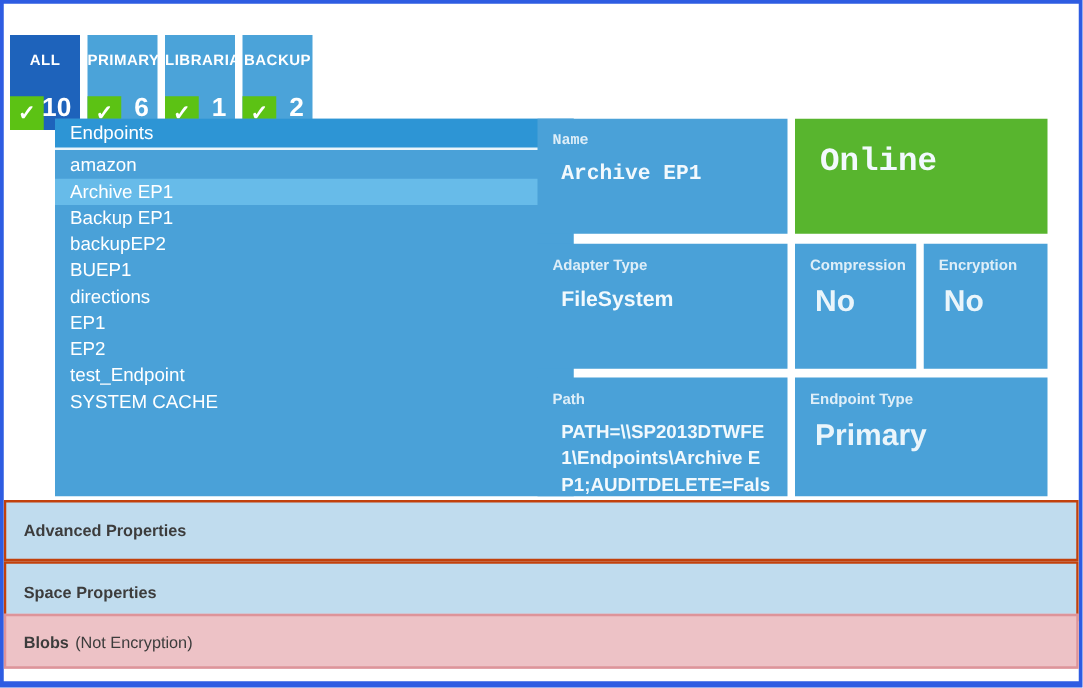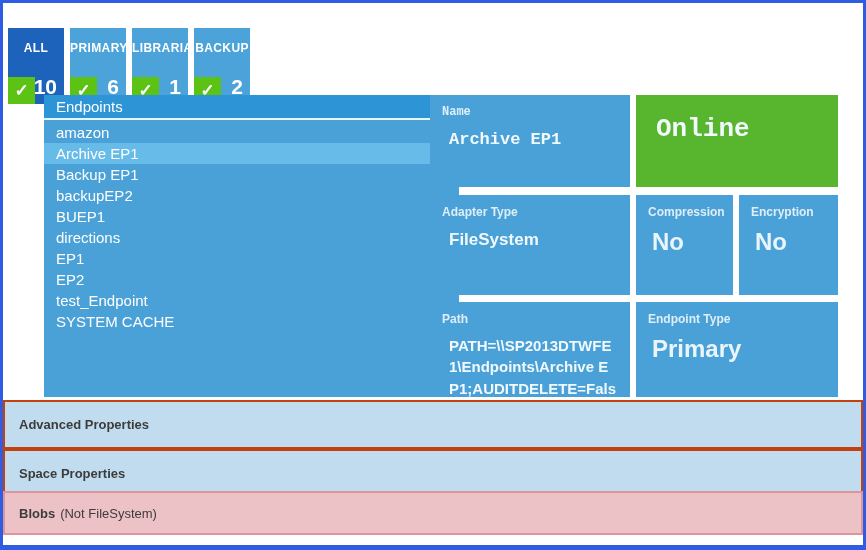--- a/index.html
+++ b/index.html
@@ -186,16 +186,16 @@
   </div>
 
   <div class="acc-section acc-1">
     <span class="acc-title">Advanced Properties</span>
   </div>
   <div class="acc-section acc-2">
     <span class="acc-title">Space Properties</span>
   </div>
   <div class="acc-section acc-3">
     <span class="acc-title">Blobs</span>
-    <span class="acc-note">(Not FileSystem)</span>
+    <span class="acc-note">(Not Encryption)</span>
   </div>
 
 </div>
 
 </body></html>

